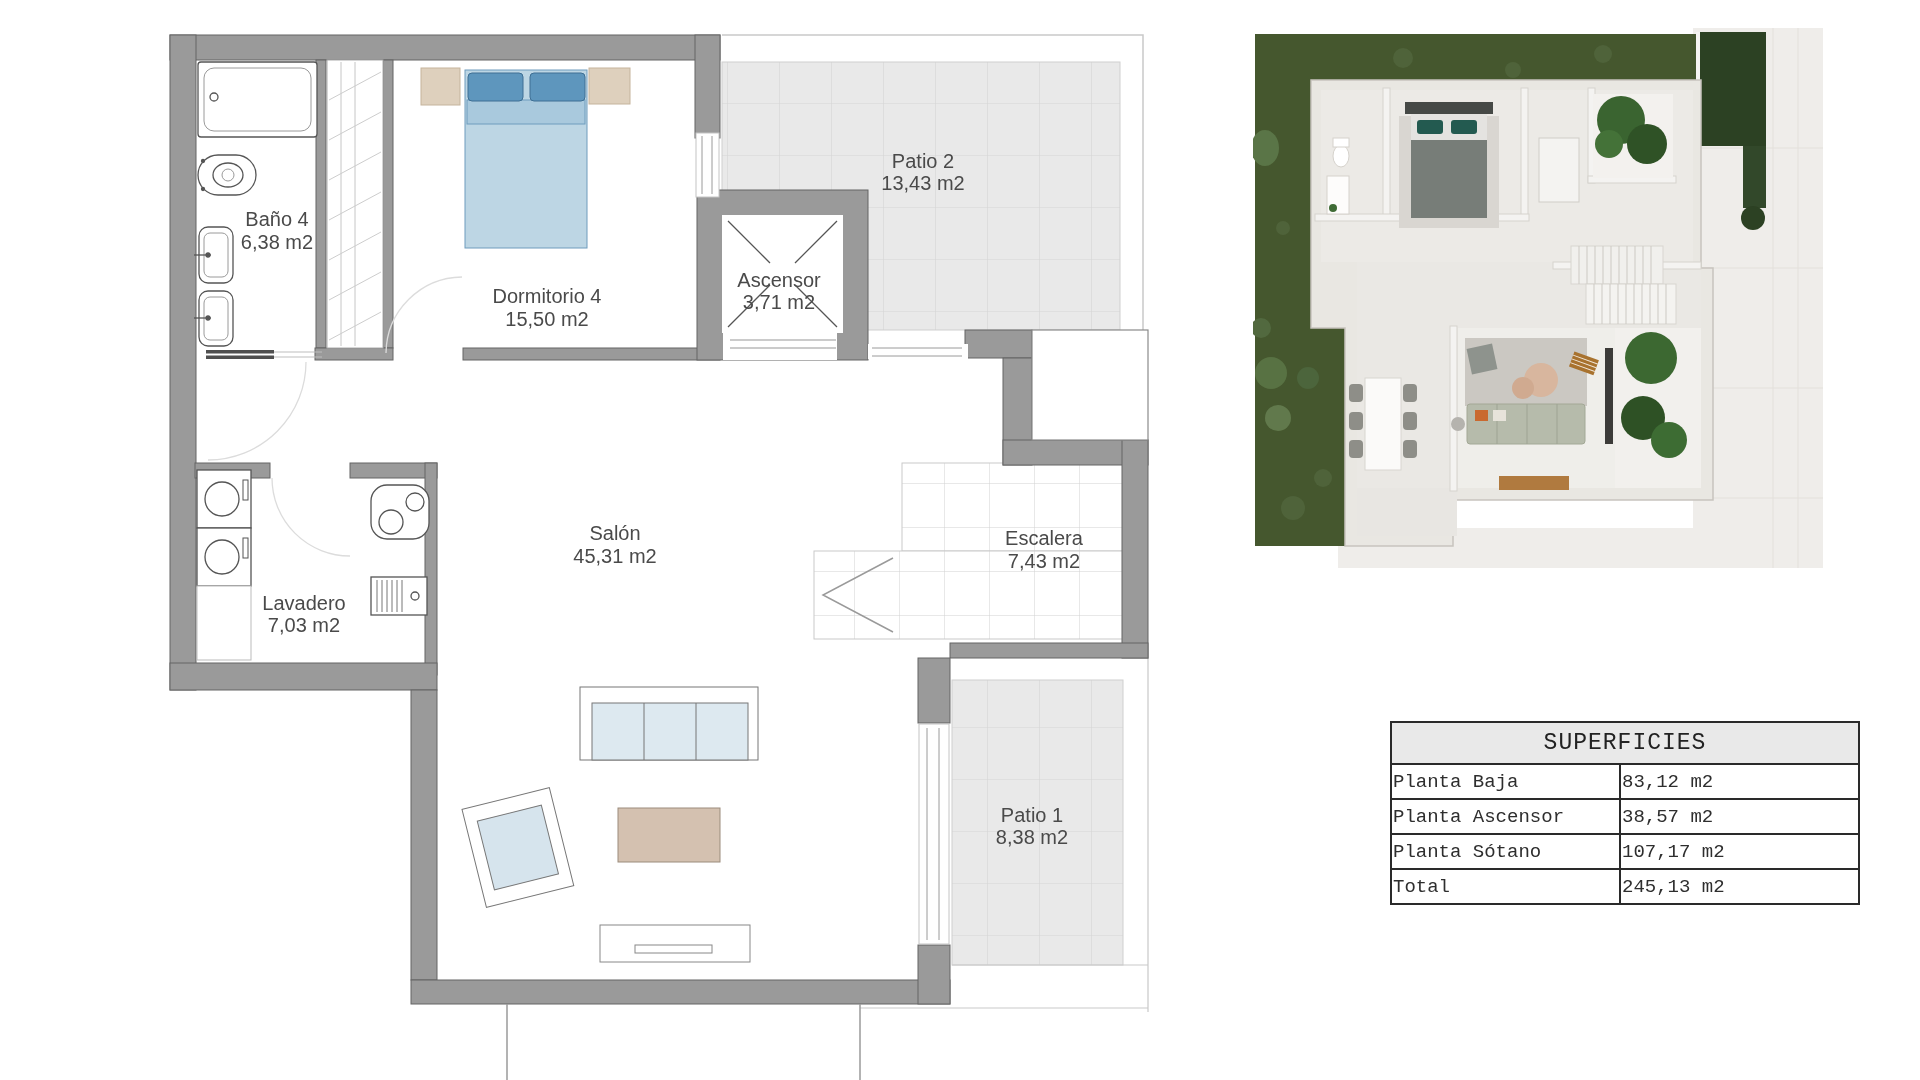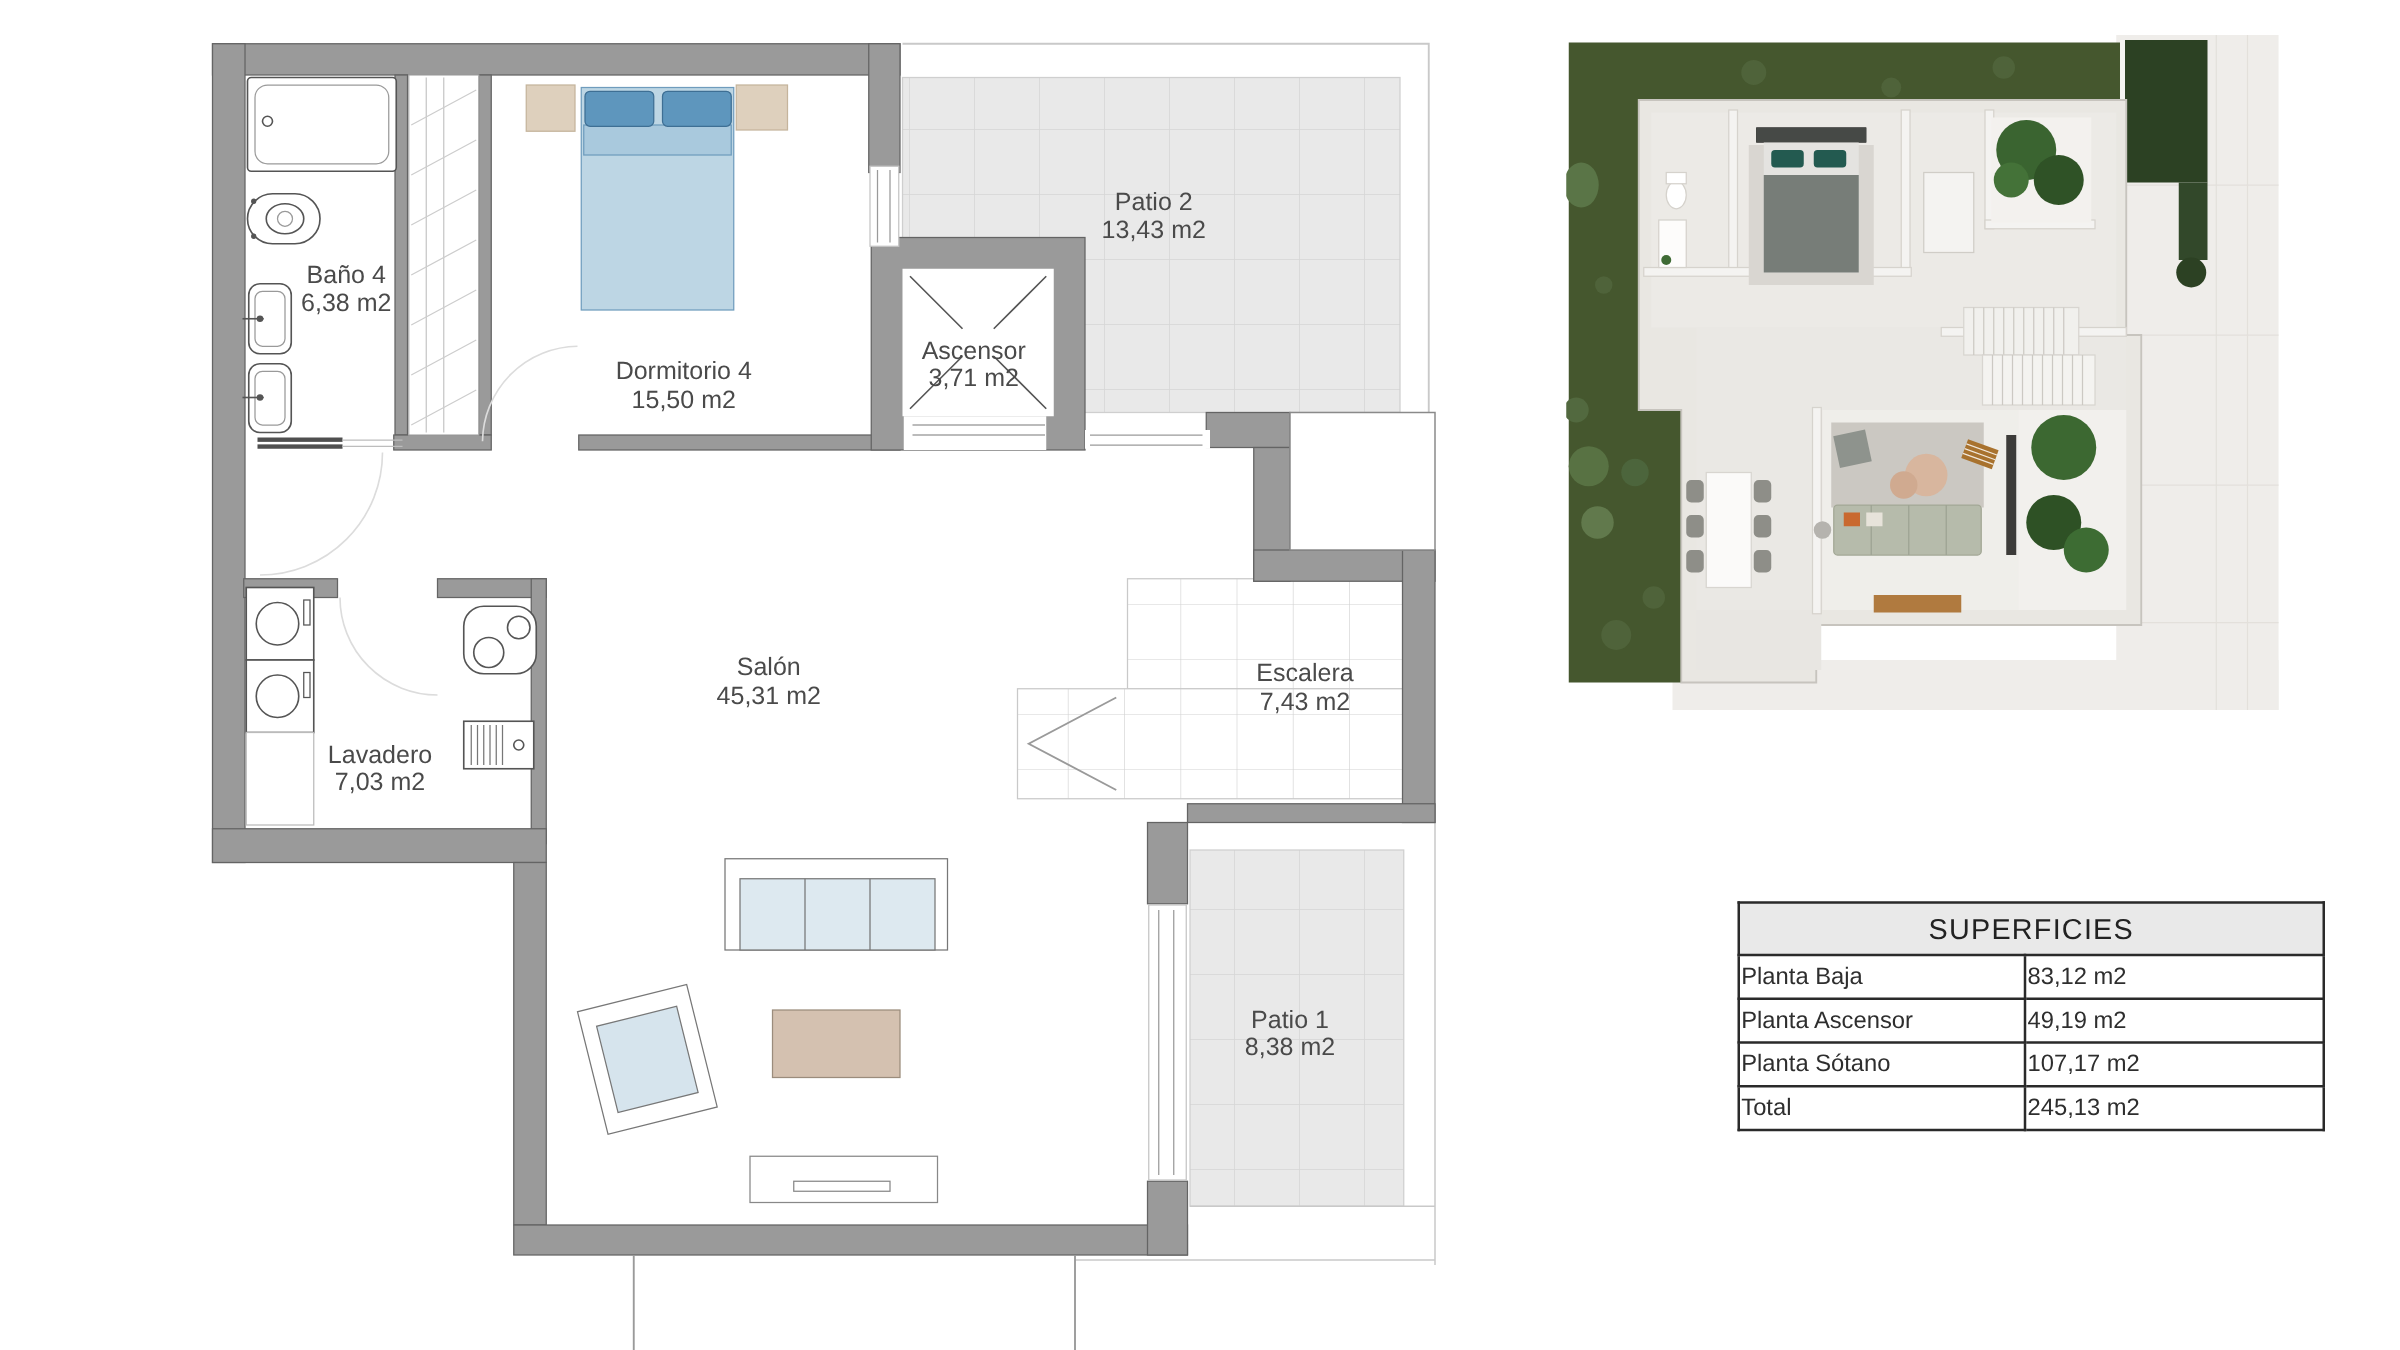--- a/index.html
+++ b/index.html
@@ -1,21 +1,21 @@
 <!DOCTYPE html>
 <html><head>
 <meta charset="utf-8">
 <style>
   html,body{margin:0;padding:0;background:#ffffff;}
   .canvas{position:relative;width:1920px;height:1080px;background:#ffffff;overflow:hidden;
           font-family:"Liberation Sans", sans-serif;}
   svg{display:block;}
   .plan-label{font-family:"Liberation Sans", sans-serif;font-size:20px;fill:#4a4a4a;text-anchor:middle;}
   .surfaces{position:absolute;left:1390px;top:721px;width:470px;border-collapse:collapse;
-            color:#2e2e2e;font-family:Liberation Sans, sans-serif;}
+            color:#2e2e2e;font-family:Liberation Mono, monospace;}
   .surfaces th{border:2px solid #2a2a2a;background:#e9e9e9;font-size:23px;font-weight:400;
                letter-spacing:1px;height:38px;color:#222;}
   .surfaces td{border:2px solid #2a2a2a;font-size:19px;height:31px;}
   .surfaces td.lbl{width:225px;}
   .surfaces td.val{text-align:left;}
 </style>
 </head>
 <body>
 
 <div class="canvas">
@@ -326,21 +326,21 @@
         <th colspan="2">SUPERFICIES</th>
       </tr>
     </thead>
     <tbody>
       <tr>
         <td class="lbl">Planta Baja</td>
         <td class="val">83,12 m2</td>
       </tr>
       <tr>
         <td class="lbl">Planta Ascensor</td>
-        <td class="val">49,19 m2</td>
+        <td class="val">38,57 m2</td>
       </tr>
       <tr>
         <td class="lbl">Planta Sótano</td>
         <td class="val">107,17 m2</td>
       </tr>
       <tr>
         <td class="lbl">Total</td>
         <td class="val">245,13 m2</td>
       </tr>
     </tbody>

